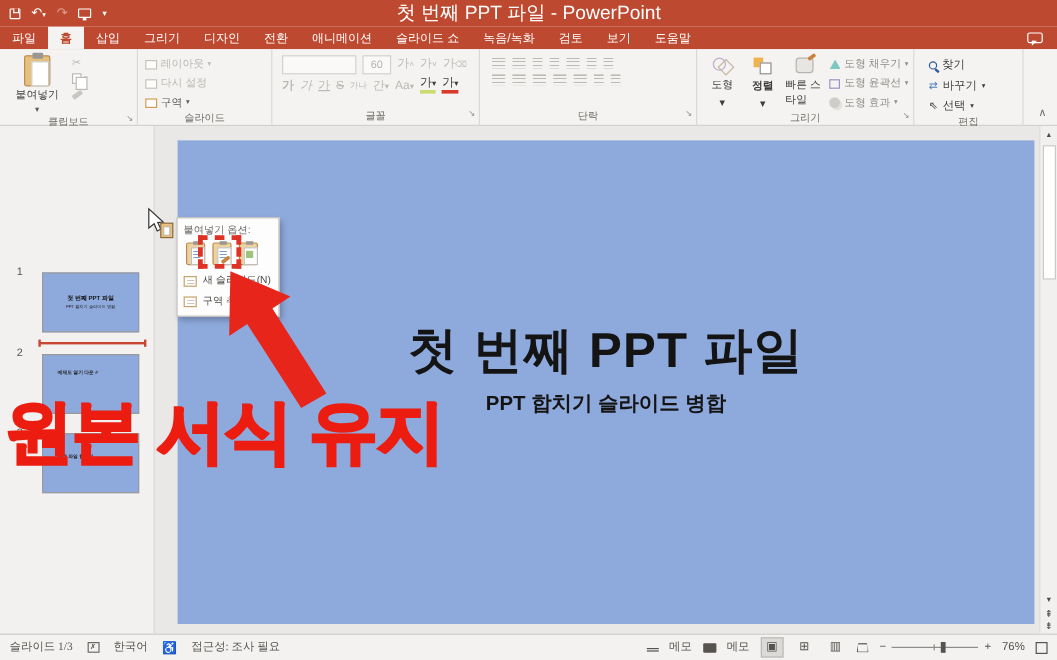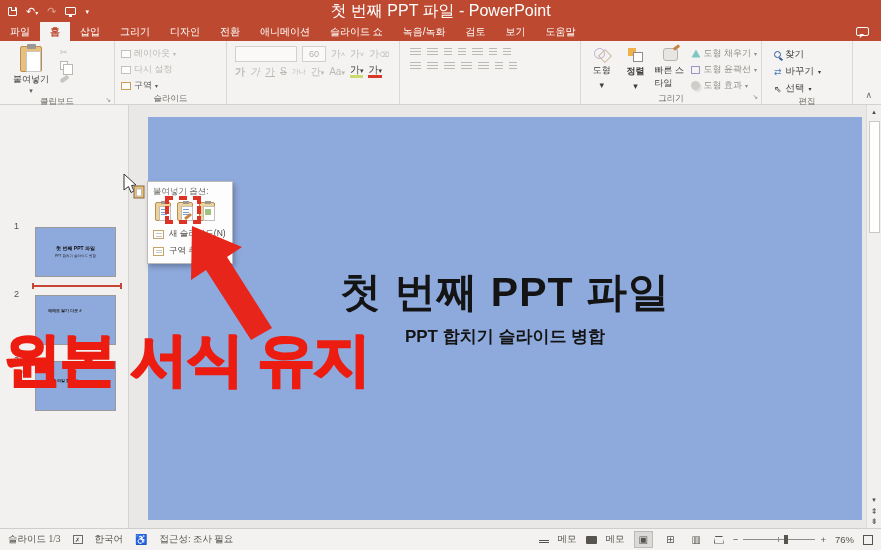--- a/index.html
+++ b/index.html
@@ -249,20 +249,22 @@
             <span class="fg u">가</span>
             <span class="fg s">S</span>
             <span class="fg sm">가나</span>
             <span class="fg"><span>간</span><span class="sm">▾</span></span>
             <span class="fg"><span>Aa</span><span class="sm">▾</span></span>
             <span class="fg hl"><span>가</span><span class="sm">▾</span></span>
             <span class="fg colored"><span>가</span><span class="sm">▾</span></span>
           </div>
         </div>
       </div>
+      <div class="glabel"><span>글꼴</span>
+        <span class="launcher">↘</span></div>
     </div>
 
     <div class="rgroup" style="width:181px">
       <div class="rbody" style="padding-left:10px">
         <div class="pcol">
           <div class="prow">
             <span class="lines"></span>
             <span class="lines"></span>
             <span class="lines sh"></span>
             <span class="lines sh"></span>
@@ -274,20 +276,22 @@
             <span class="lines"></span>
             <span class="lines"></span>
             <span class="lines"></span>
             <span class="lines"></span>
             <span class="lines"></span>
             <span class="lines sh"></span>
             <span class="lines sh"></span>
           </div>
         </div>
       </div>
+      <div class="glabel"><span>단락</span>
+        <span class="launcher">↘</span></div>
     </div>
 
     <div class="rgroup" style="width:181px">
       <div class="rbody">
         <div class="drawbtn">
           <span class="shapeic"></span>
           <span>도형</span>
             <span class="caret">▾</span>
         </div>
         <div class="drawbtn">

